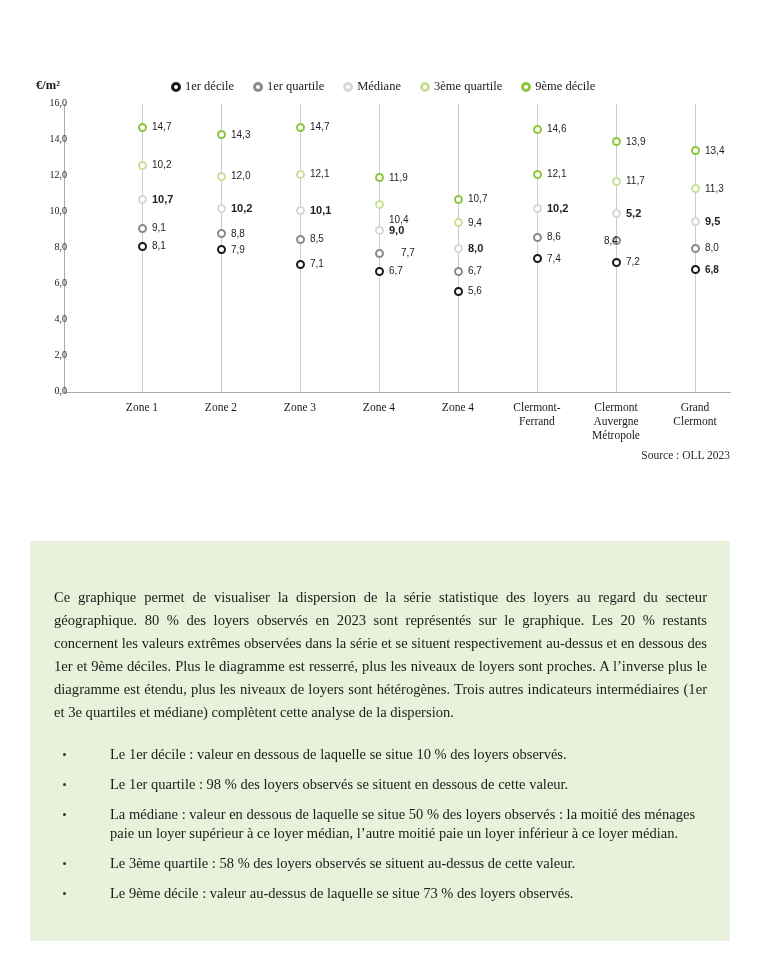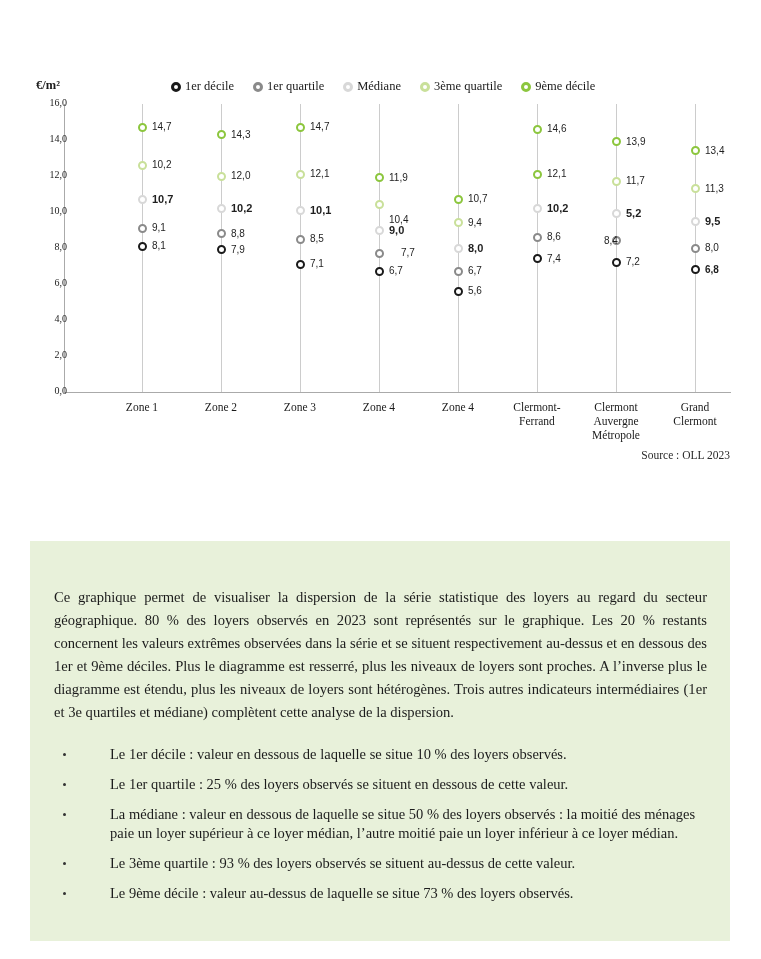--- a/index.html
+++ b/index.html
@@ -304,20 +304,20 @@
         <div class="">Clermont</div>
       </div>
     </div>
 
   <div class="source-note">Source : OLL 2023</div>
 
   <div class="info-box">
     <div class="info-paragraph">Ce graphique permet de visualiser la dispersion de la série statistique des loyers au regard du secteur géographique. 80 % des loyers observés en 2023 sont représentés sur le graphique. Les 20 % restants concernent les valeurs extrêmes observées dans la série et se situent respectivement au-dessus et en dessous des 1er et 9ème déciles. Plus le diagramme est resserré, plus les niveaux de loyers sont proches. A l’inverse plus le diagramme est étendu, plus les niveaux de loyers sont hétérogènes. Trois autres indicateurs intermédiaires (1er et 3e quartiles et médiane) complètent cette analyse de la dispersion.</div>
     <ul class="info-bullets">
         <li>Le 1er décile : valeur en dessous de laquelle se situe 10 % des loyers observés.</li>
-        <li>Le 1er quartile : 25 % des loyers observés se situent en dessous de cette valeur.</li>
+        <li>Le 1er quartile : 98 % des loyers observés se situent en dessous de cette valeur.</li>
         <li>La médiane : valeur en dessous de laquelle se situe 50 % des loyers observés : la moitié des ménages paie un loyer supérieur à ce loyer médian, l’autre moitié paie un loyer inférieur à ce loyer médian.</li>
-        <li>Le 3ème quartile : 93 % des loyers observés se situent au-dessus de cette valeur.</li>
+        <li>Le 3ème quartile : 58 % des loyers observés se situent au-dessus de cette valeur.</li>
         <li>Le 9ème décile : valeur au-dessus de laquelle se situe 73 % des loyers observés.</li>
       </ul>
   </div>
 
 </div>
 
 </body></html>

